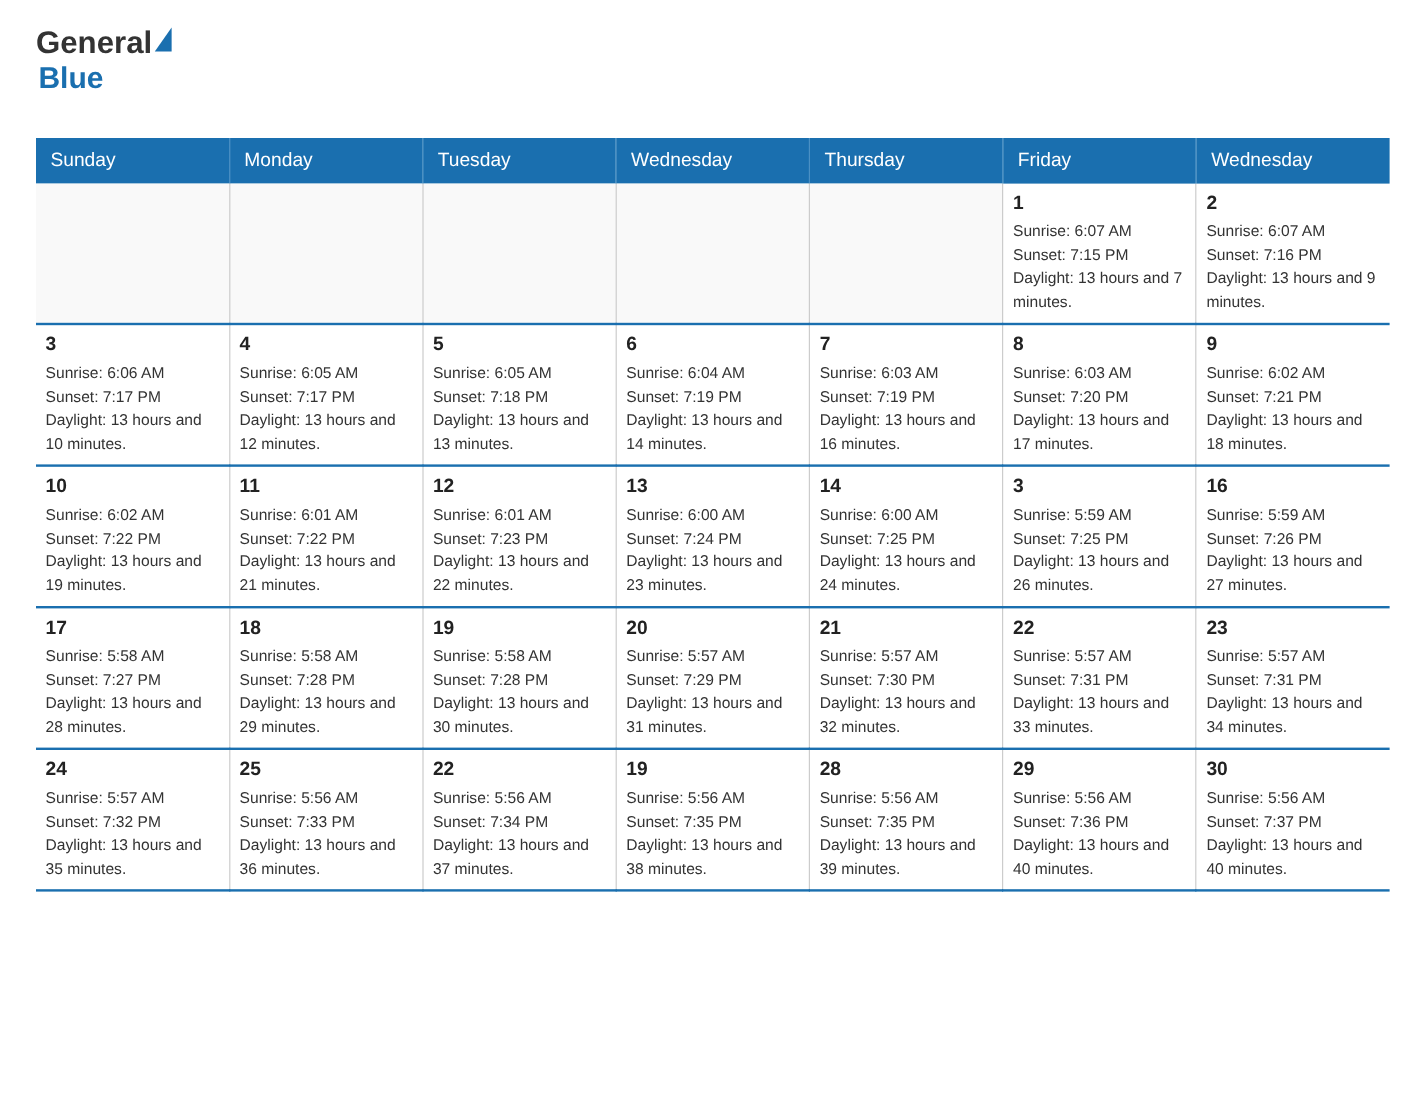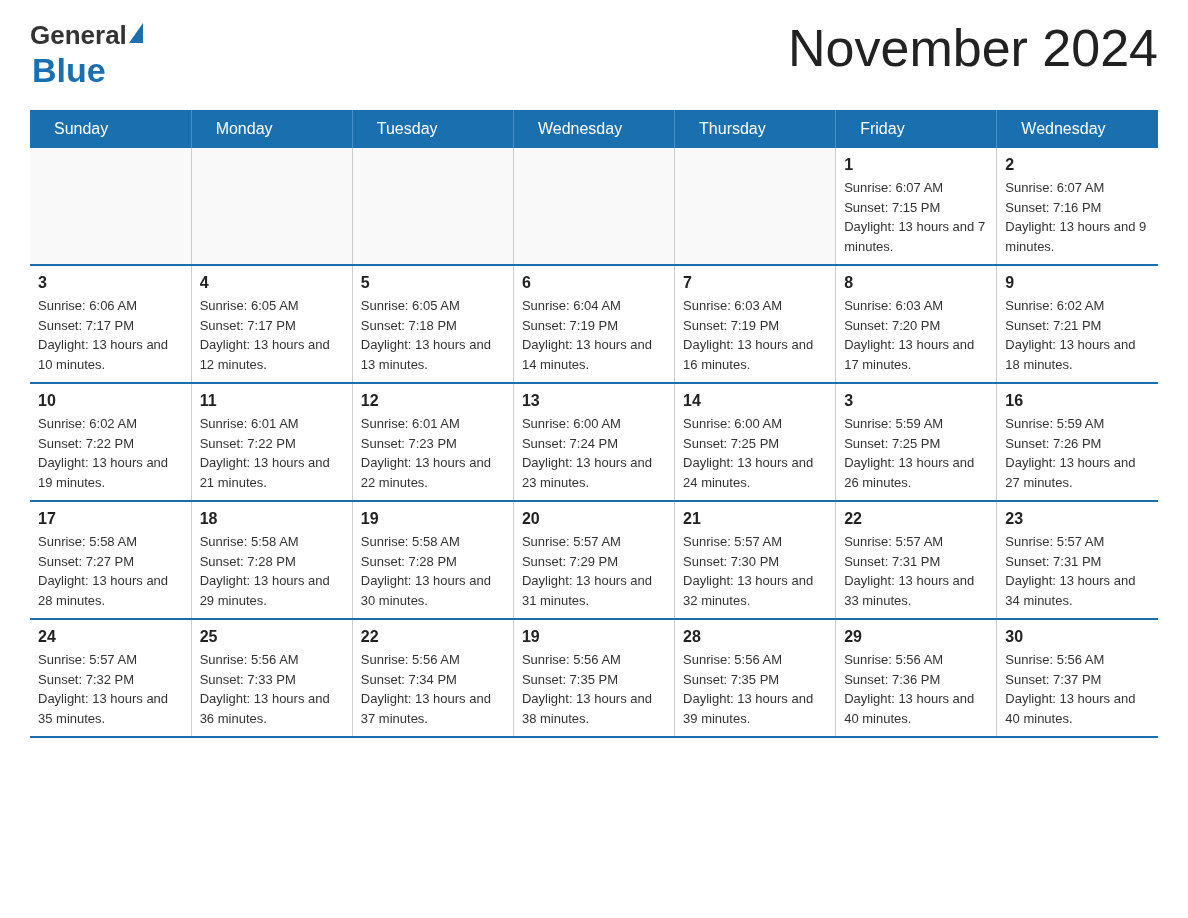--- a/index.html
+++ b/index.html
@@ -7,21 +7,21 @@
       font-family: Arial, sans-serif;
       background: #fff;
       padding: 20px 30px;
       width: 1188px;
       min-height: 918px;
     }
     .header {
       display: flex;
       justify-content: space-between;
       align-items: flex-start;
-      margin-bottom: 20px;
+      margin-bottom: 35px;
     }
     .logo {
       display: flex;
       align-items: center;
     }
     .logo-text-general {
       font-size: 26px;
       font-weight: bold;
       color: #333;
     }
@@ -38,21 +38,21 @@
     .logo-block {
       display: flex;
       flex-direction: column;
     }
     .logo-line1 {
       display: flex;
       align-items: center;
     }
     .logo-line2 {
       color: #1a6faf;
-      font-size: 34px;
+      font-size: 25px;
       font-weight: bold;
       margin-left: 2px;
     }
     .title-block {
       text-align: right;
     }
     .month-title {
       font-size: 52px;
       font-weight: normal;
       color: #222;
@@ -64,21 +64,21 @@
       margin-top: 4px;
     }
     table {
       width: 100%;
       border-collapse: collapse;
       table-layout: fixed;
     }
     thead th {
       background: #1a6faf;
       color: #fff;
-      padding: 10px 24px;
+      padding: 10px 12px;
       text-align: left;
       font-size: 16px;
       font-weight: normal;
       border-right: 1px solid #4a90c4;
     }
     thead th:last-child {
       border-right: none;
     }
     tbody tr {
       border-bottom: 2px solid #1a6faf;
@@ -117,21 +117,20 @@
   <div class="logo">
     <div class="logo-block">
       <div class="logo-line1">
         <span class="logo-text-general">General</span>
         <span class="logo-icon"></span>
       </div>
       <div class="logo-line2">Blue</div>
     </div>
   </div>
   <div class="title-block">
-    <div class="month-title">November 2024</div>
   </div>
 </div>
 
 <table>
   <thead>
     <tr id="header-row">
         <th>Sunday</th>
         <th>Monday</th>
         <th>Tuesday</th>
         <th>Wednesday</th>

